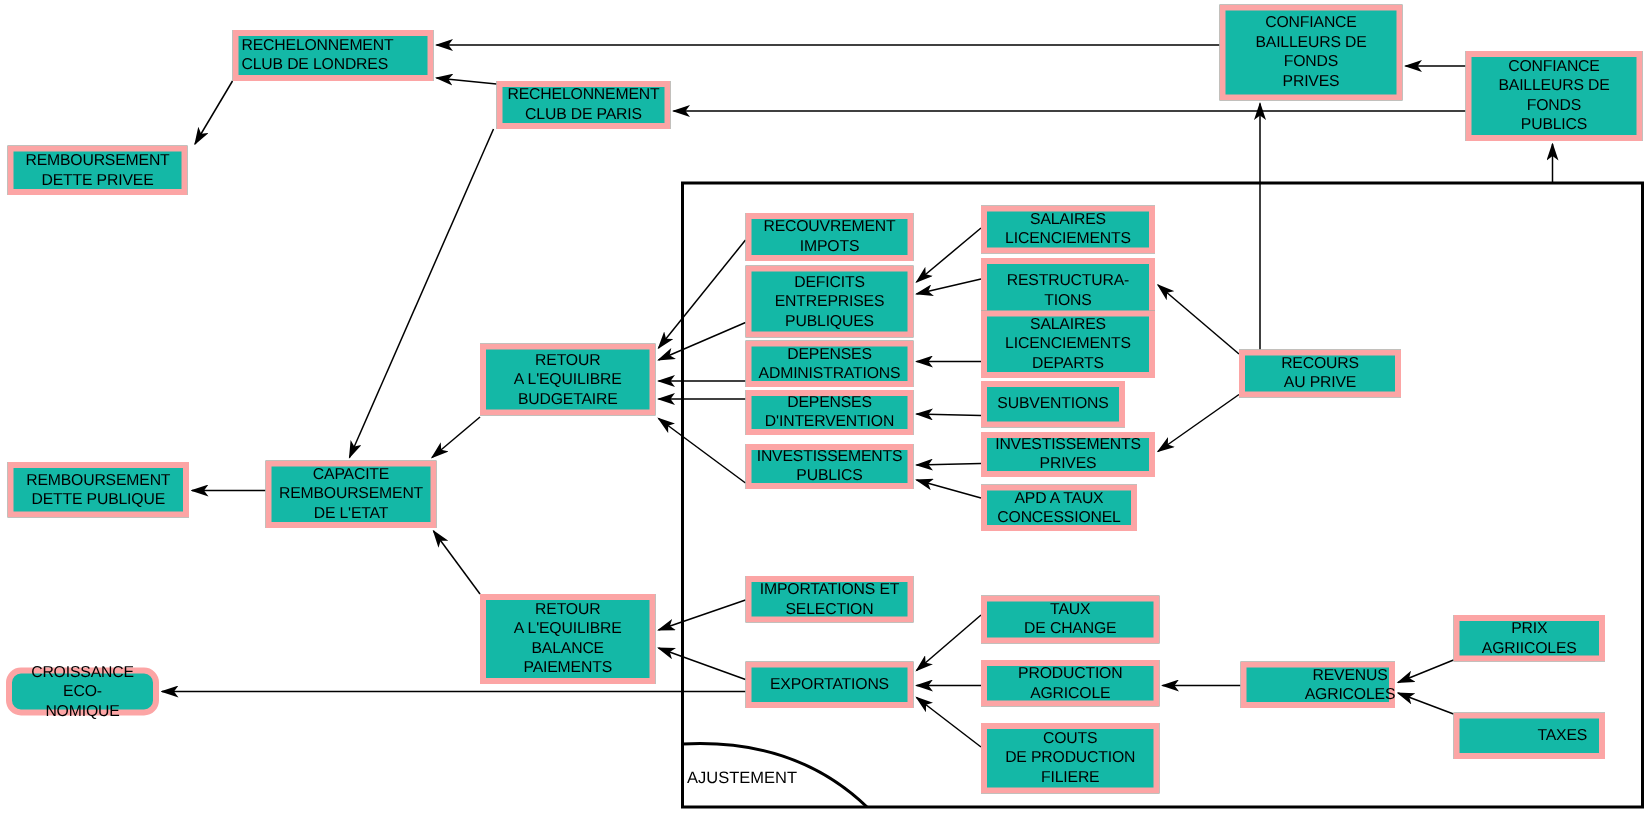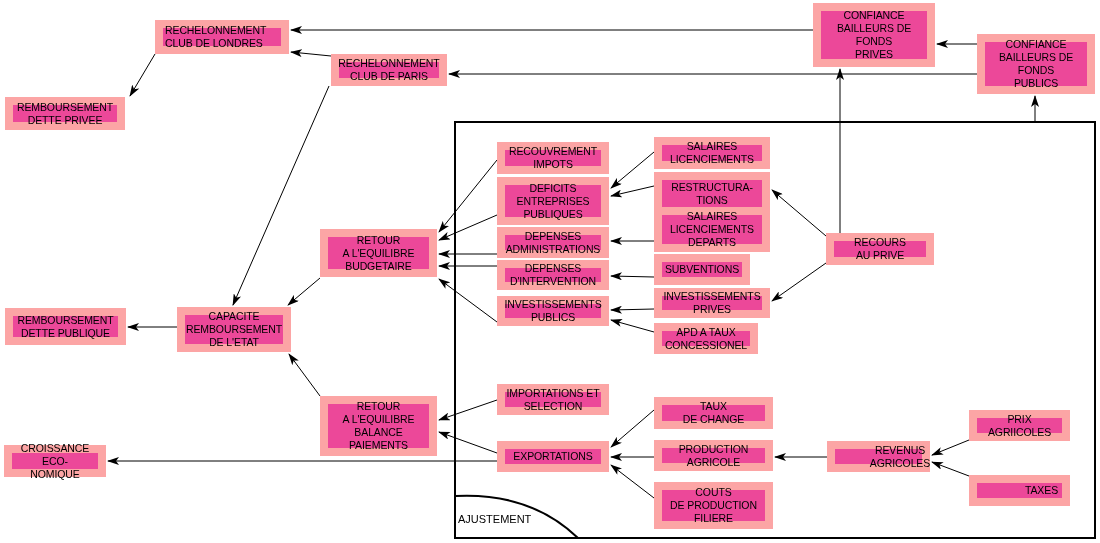--- a/index.html
+++ b/index.html
@@ -1,20 +1,20 @@
 <!DOCTYPE html>
 <html><head>
 <meta charset="utf-8">
 <style>
   html, body { margin: 0; padding: 0; background: #ffffff; }
   body { width: 1100px; height: 543px; position: relative; overflow: hidden;
          font-family: "Liberation Sans", "DejaVu Sans", sans-serif; }
   #canvas { position: absolute; left: 0; top: 0; }
-  .box { position: absolute; box-sizing: border-box; background: #ec4899;
-         border: 8px solid #fca5a5; display: flex; align-items: center; justify-content: center;
+  .box { position: absolute; box-sizing: border-box; background: #14b8a6;
+         border: 4px solid #fca5a5; display: flex; align-items: center; justify-content: center;
          text-align: center; font-size: 10.5px; line-height: 13px; color: #000;
          white-space: pre-line; letter-spacing: -0.1px; }
   .box.left { justify-content: flex-start; text-align: left; padding-left: 2px; }
   .label { position: absolute; font-size: 11px; color: #000; }
 </style>
 </head>
 <body>
 
 <svg id="canvas" width="1100" height="543">
   <defs>
@@ -111,21 +111,21 @@
 BUDGETAIRE</div>
 <div class="box" style="left:177px;top:307px;width:114px;height:45px;">CAPACITE
 REMBOURSEMENT
 DE L'ETAT</div>
 <div class="box" style="left:5px;top:308px;width:121px;height:37px;">REMBOURSEMENT
 DETTE PUBLIQUE</div>
 <div class="box" style="left:320px;top:396px;width:117px;height:60px;">RETOUR
 A L'EQUILIBRE
 BALANCE
 PAIEMENTS</div>
-<div class="box" style="left:4px;top:445px;width:102px;height:32px;">CROISSANCE ECO-
+<div class="box" style="left:4px;top:445px;width:102px;height:32px;border-radius:10px;">CROISSANCE ECO-
 NOMIQUE</div>
 
 <div class="box" style="left:497px;top:384px;width:112px;height:31px;">IMPORTATIONS ET
 SELECTION</div>
 <div class="box" style="left:497px;top:441px;width:112px;height:31px;">EXPORTATIONS</div>
 <div class="box" style="left:654px;top:397px;width:119px;height:32px;">TAUX
 DE CHANGE</div>
 <div class="box" style="left:654px;top:440px;width:119px;height:31px;">PRODUCTION
 AGRICOLE</div>
 <div class="box" style="left:654px;top:482px;width:119px;height:47px;">COUTS

